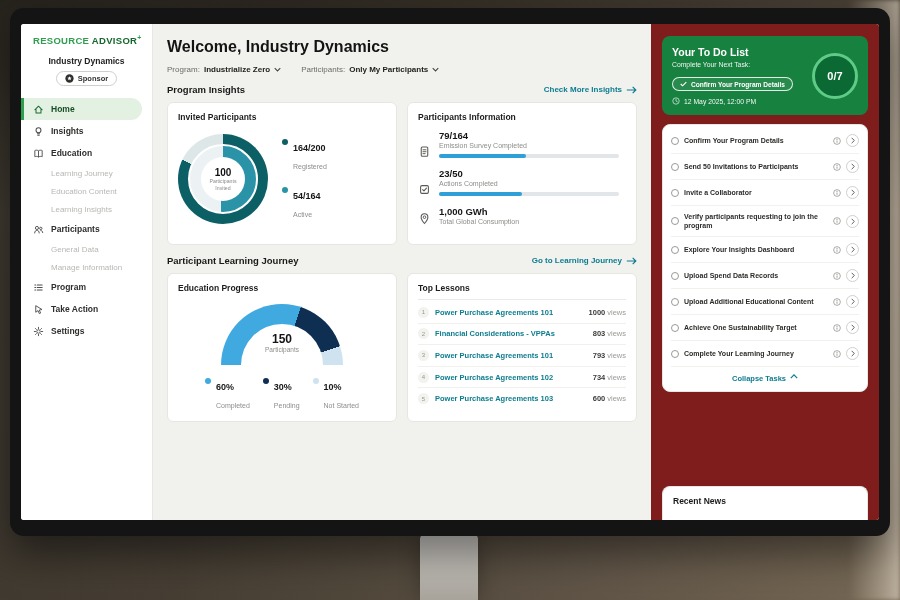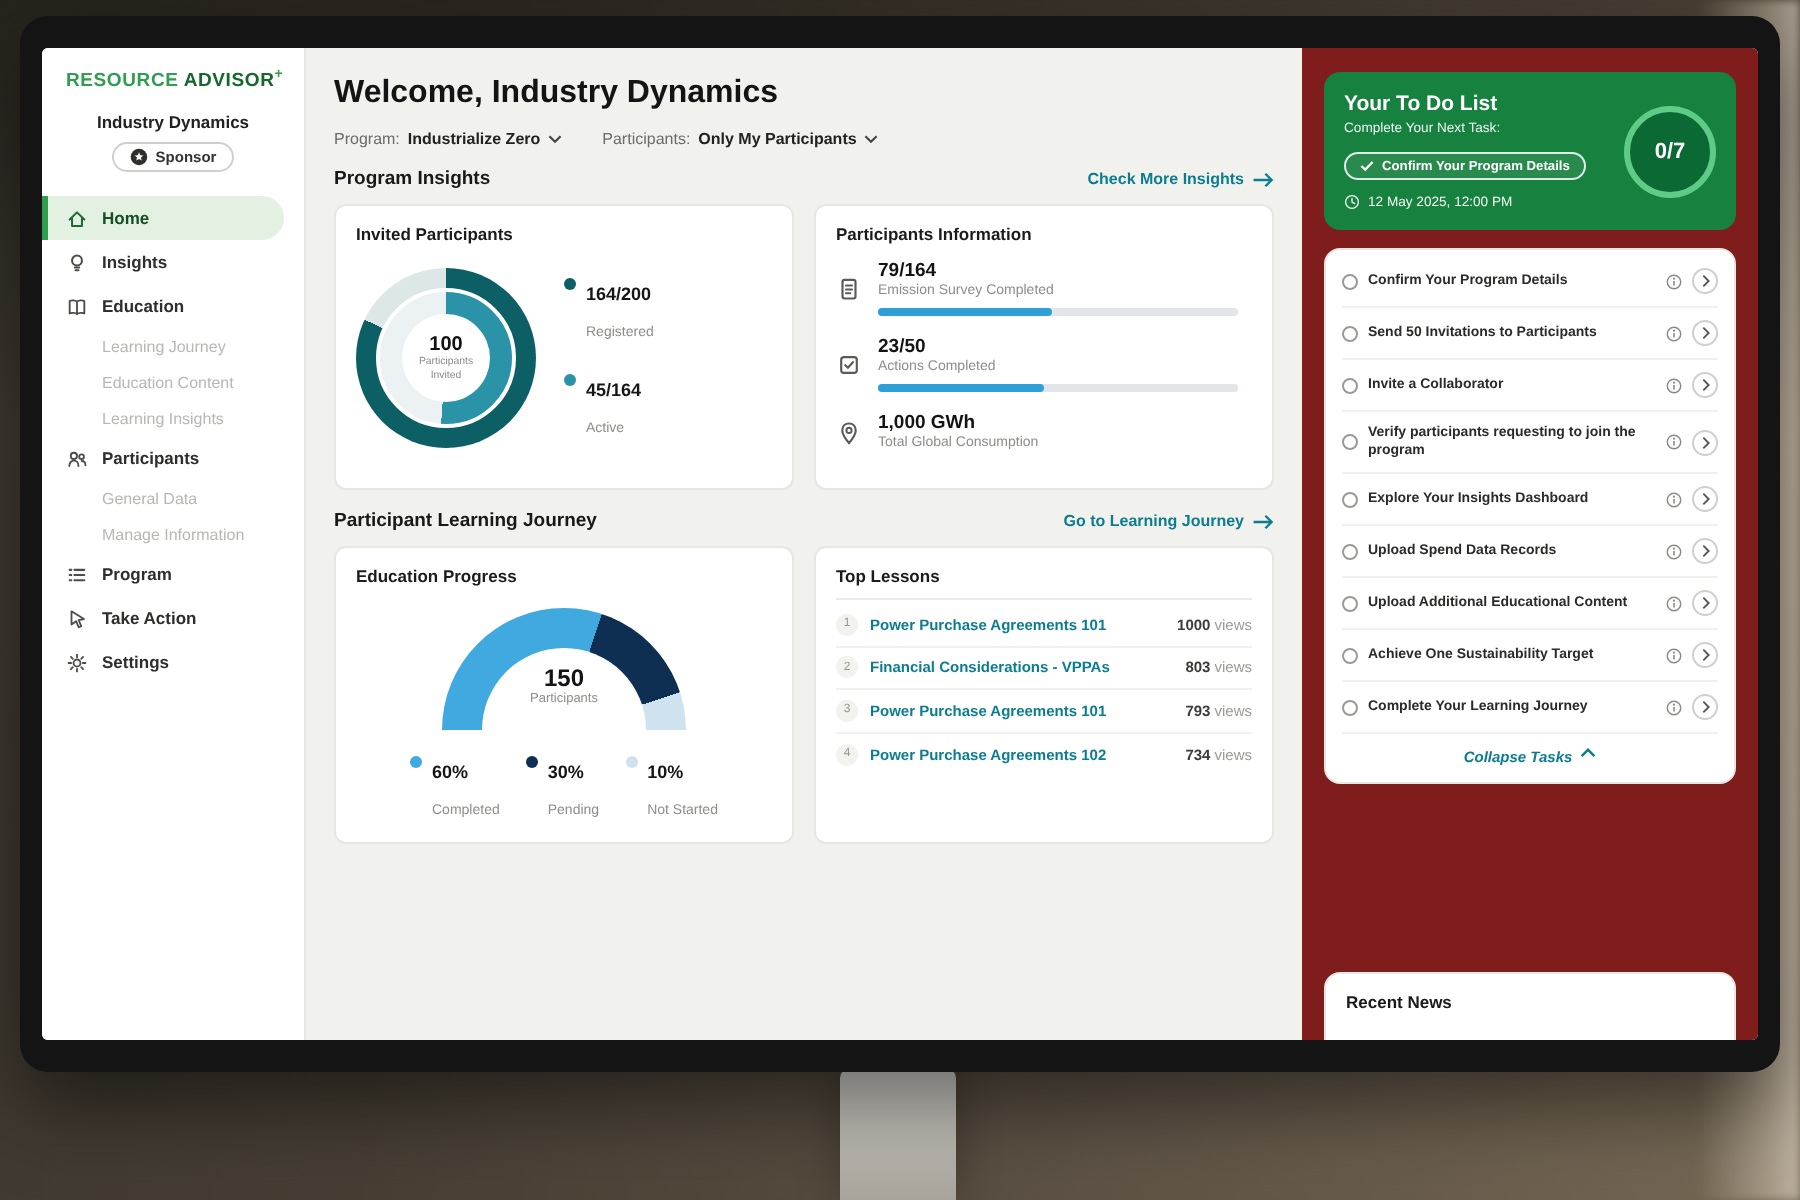--- a/index.html
+++ b/index.html
@@ -60,21 +60,21 @@
     display:flex; flex-direction:column; align-items:center; justify-content:center; text-align:center; }
   .hole .dv { font-size:10px; font-weight:700; color:#111; }
   .hole .dl { font-size:5.2px; color:#8b8b88; line-height:1.2; width:32px; }
   .legend-v { display:flex; flex-direction:column; gap:12px; }
   .legend-item { display:flex; gap:5px; align-items:flex-start; }
   .dot { width:6px; height:6px; border-radius:50%; margin-top:2px; flex:0 0 auto; background:#999; }
   .lv { font-size:9px; font-weight:700; color:#161616; line-height:1.15; }
   .ll { font-size:7px; color:#8d8d8a; }
 
   
-  .stat-row { display:flex; gap:8px; margin-bottom:10px; align-items:center; }
+  .stat-row { display:flex; gap:8px; margin-bottom:10px; align-items:flex-end; }
   .stat-row svg { width:13px; height:13px; color:#5a5a57; flex:0 0 auto; margin-top:1px; }
   .stat-body { flex:1; }
   .sv { font-size:9.5px; font-weight:700; color:#141414; }
   .sl { font-size:7px; color:#8d8d8a; margin-top:1px; }
   .pbar { height:4px; background:#e2e6e8; border-radius:2px; margin-top:5px; width:96%; position:relative; }
   .pfill { position:absolute; left:0; top:0; bottom:0; width:0; background:#2f9fd8; border-radius:2px; }
 
   
   .gauge-wrap { display:flex; flex-direction:column; align-items:center; padding-top:3px; }
   .gauge { position:relative; width:122px; height:63px; overflow:hidden; }
@@ -110,21 +110,21 @@
   .tasks-card { background:#fff; border:1px solid #e6e6e2; border-radius:8px; margin-top:9px; padding:3px 8px 2px; }
   .task-row { display:flex; align-items:center; gap:5px; padding:6px 0; border-bottom:1px solid #f0f0ed; }
   .task-row:last-of-type { border-bottom:none; }
   .task-check { width:8px; height:8px; border:1px solid #9a9a96; border-radius:50%; flex:0 0 auto; }
   .task-label { flex:1; font-size:7px; font-weight:600; color:#2b2b29; line-height:1.3; }
   .info-i svg { width:8px; height:8px; display:block; color:#8a8a86; }
   .task-go { width:13px; height:13px; border:1px solid #cfcfcb; border-radius:50%; display:flex; align-items:center;
     justify-content:center; color:#555; flex:0 0 auto; }
   .task-go svg { width:4px; height:7px; display:block; }
   .collapse { display:flex; justify-content:center; gap:4px; color:#0c7d8f; font-size:7.5px;
-    font-weight:700; padding:7px 0 6px;font-style:italic; }
+    font-weight:700; padding:7px 0 6px; }
   .collapse svg { width:8px; height:5px; display:block; }
   .news { background:#fff; border:1px solid #e6e6e2; border-bottom:none; border-radius:8px 8px 0 0; margin-top:auto;
     padding:9px 10px 14px; font-size:8.5px; font-weight:700; color:#1a1a1a; }
 </style>
 </head>
 <body>
 
 <div class="bg" data-interactable="false"></div>
 <div class="bg-strip" data-interactable="false"></div>
 <div class="stand" data-interactable="false"></div>
@@ -251,21 +251,21 @@
               </div>
             </div>
             <div class="legend-v" data-interactable="false">
               <div class="legend-item" data-interactable="false">
                 <span class="dot" data-interactable="false" style="background: rgb(13, 95, 102);"></span>
                 <span><span class="lv" data-interactable="false">164/200</span><br>
                 <span class="ll" data-interactable="false">Registered</span></span>
               </div>
               <div class="legend-item" data-interactable="false">
                 <span class="dot" data-interactable="false" style="background: rgb(43, 147, 168);"></span>
-                <span><span class="lv" data-interactable="false">45/164</span><br>
+                <span><span class="lv" data-interactable="false">54/164</span><br>
                 <span class="ll" data-interactable="false">Active</span></span>
               </div>
             </div>
           </div>
         </div>
 
         <div class="card" data-interactable="false">
           <div class="card-title" data-interactable="false">Participants Information</div>
           <div class="stat-row" data-interactable="false">
             <svg viewBox="0 0 12 12" data-interactable="false">
@@ -364,20 +364,25 @@
           <div class="lesson-row" data-interactable="false">
             <span class="rank" data-interactable="false">3</span>
             <span class="lesson-link" data-interactable="true">Power Purchase Agreements 101</span>
             <span><span class="views" data-interactable="false">793</span><span class="views-unit" data-interactable="false">views</span></span>
           </div>
           <div class="lesson-row" data-interactable="false">
             <span class="rank" data-interactable="false">4</span>
             <span class="lesson-link" data-interactable="true">Power Purchase Agreements 102</span>
             <span><span class="views" data-interactable="false">734</span><span class="views-unit" data-interactable="false">views</span></span>
           </div>
+          <div class="lesson-row" data-interactable="false">
+            <span class="rank" data-interactable="false">5</span>
+            <span class="lesson-link" data-interactable="true">Power Purchase Agreements 103</span>
+            <span><span class="views" data-interactable="false">600</span><span class="views-unit" data-interactable="false">views</span></span>
+          </div>
         </div>
       </div>
     </main>
 
     <section class="todo-panel" data-interactable="false">
       <div class="todo-green" data-interactable="false">
         <div>
           <div class="tg-title" data-interactable="false">Your To Do List</div>
           <div class="tg-sub" data-interactable="false">Complete Your Next Task:</div>
           <div class="chip" data-interactable="true">

